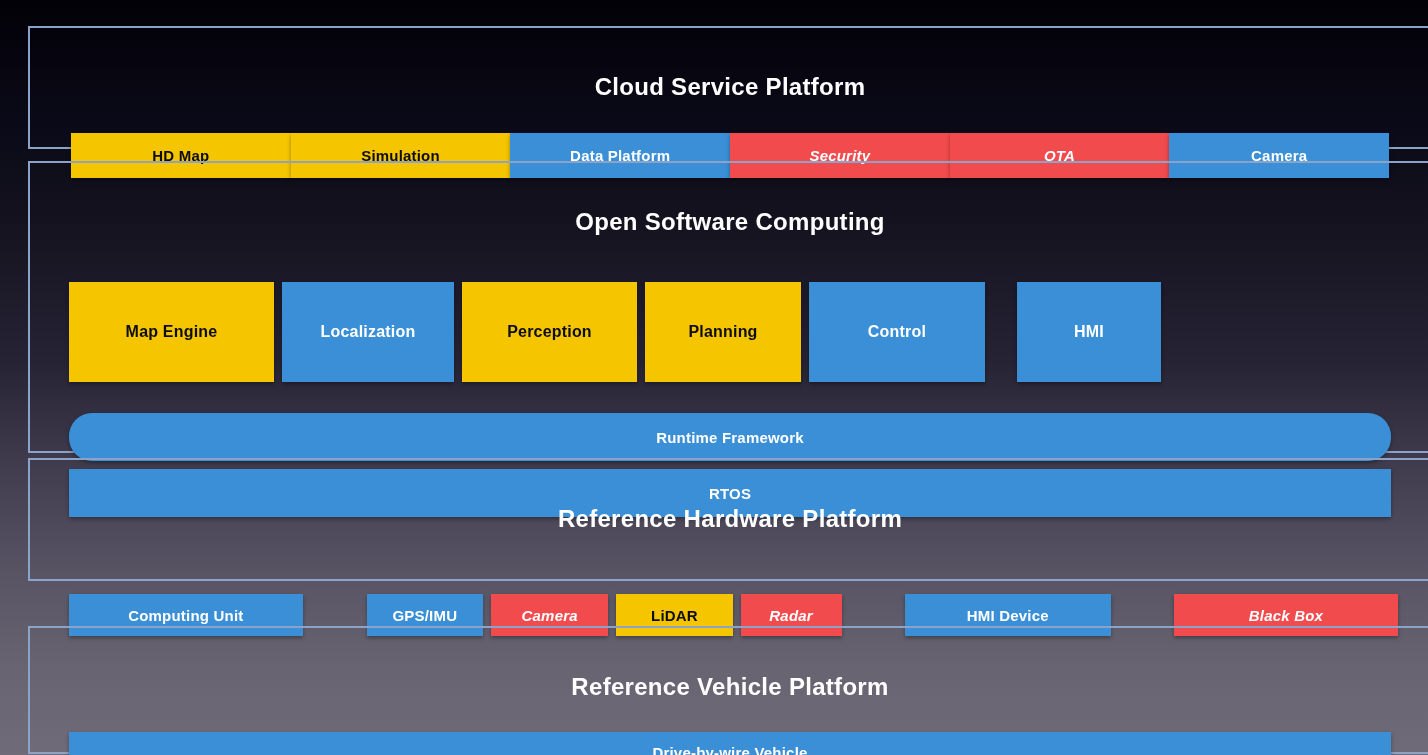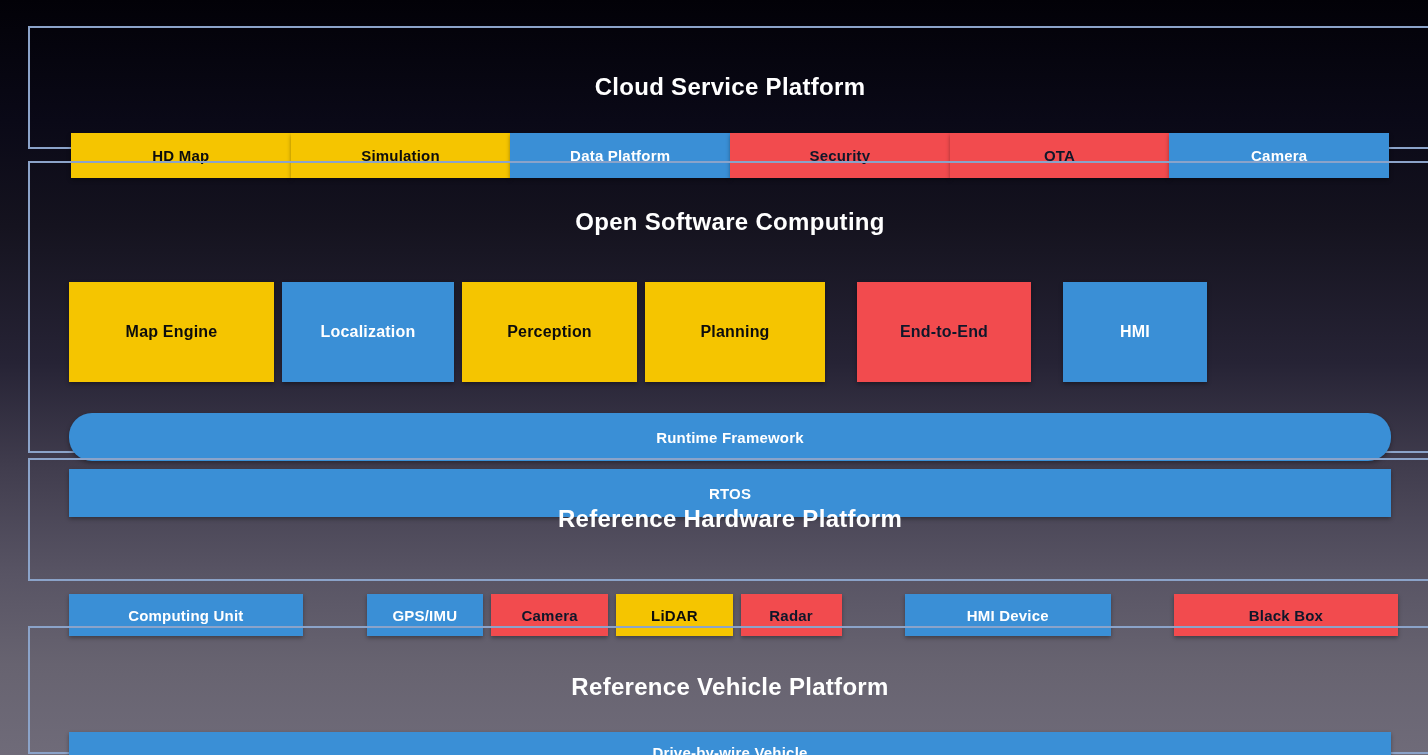--- a/index.html
+++ b/index.html
@@ -51,21 +51,21 @@
     display:flex;
     align-items:center;
     justify-content:center;
     font-weight:bold;
     font-size:15px;
     letter-spacing:0.2px;
     box-shadow:0 2px 4px rgba(0,0,0,0.35);
   }
   .c-yellow { background:var(--yellow); color:#0d0d0d; }
   .c-blue   { background:var(--blue);   color:#ffffff; }
-  .c-red    { background:var(--red);    color:#0f172a; }
+  .c-red    { background:var(--red);    color:#ffffff;font-style:italic; }
 
   
   .s1-row { margin-top:16px; padding:0 25px 0 25px; gap:0; }
   .s1-row .box { flex:1; height:45px; }
 
   
   .s2-row { margin-top:14px; padding-left:23px;text-align:center; }
   .s2-row .box { height:100px; font-size:16px; margin-left:8px; }
   .s2-row .box:first-child { margin-left:0; }
   .s2-row .gap-lg { margin-left:32px; }
@@ -95,22 +95,22 @@
     <div class="box c-blue">Camera</div>
   </div>
 </div>
 
 <div class="section s2">
   <div class="section-title">Open Software Computing</div>
   <div class="row s2-row">
     <div class="box c-yellow" style="width:205px">Map Engine</div>
     <div class="box c-blue" style="width:172px">Localization</div>
     <div class="box c-yellow" style="width:175px">Perception</div>
-    <div class="box c-yellow" style="width:180px">Planning</div>
-    <div class="box c-red gap-lg" style="width:174px">End-to-End</div>
+    <div class="box c-yellow" style="width:156px">Planning</div>
+    <div class="box c-blue" style="width:176px">Control</div>
     <div class="box c-blue gap-lg" style="width:144px">HMI</div>
   </div>
   <div class="bar c-blue bar-first">Runtime Framework</div>
   <div class="bar c-blue">RTOS</div>
 </div>
 
 <div class="section s3">
   <div class="section-title">Reference Hardware Platform</div>
   <div class="row s3-row">
     <div class="box c-blue" style="width:240px">Computing Unit</div>

